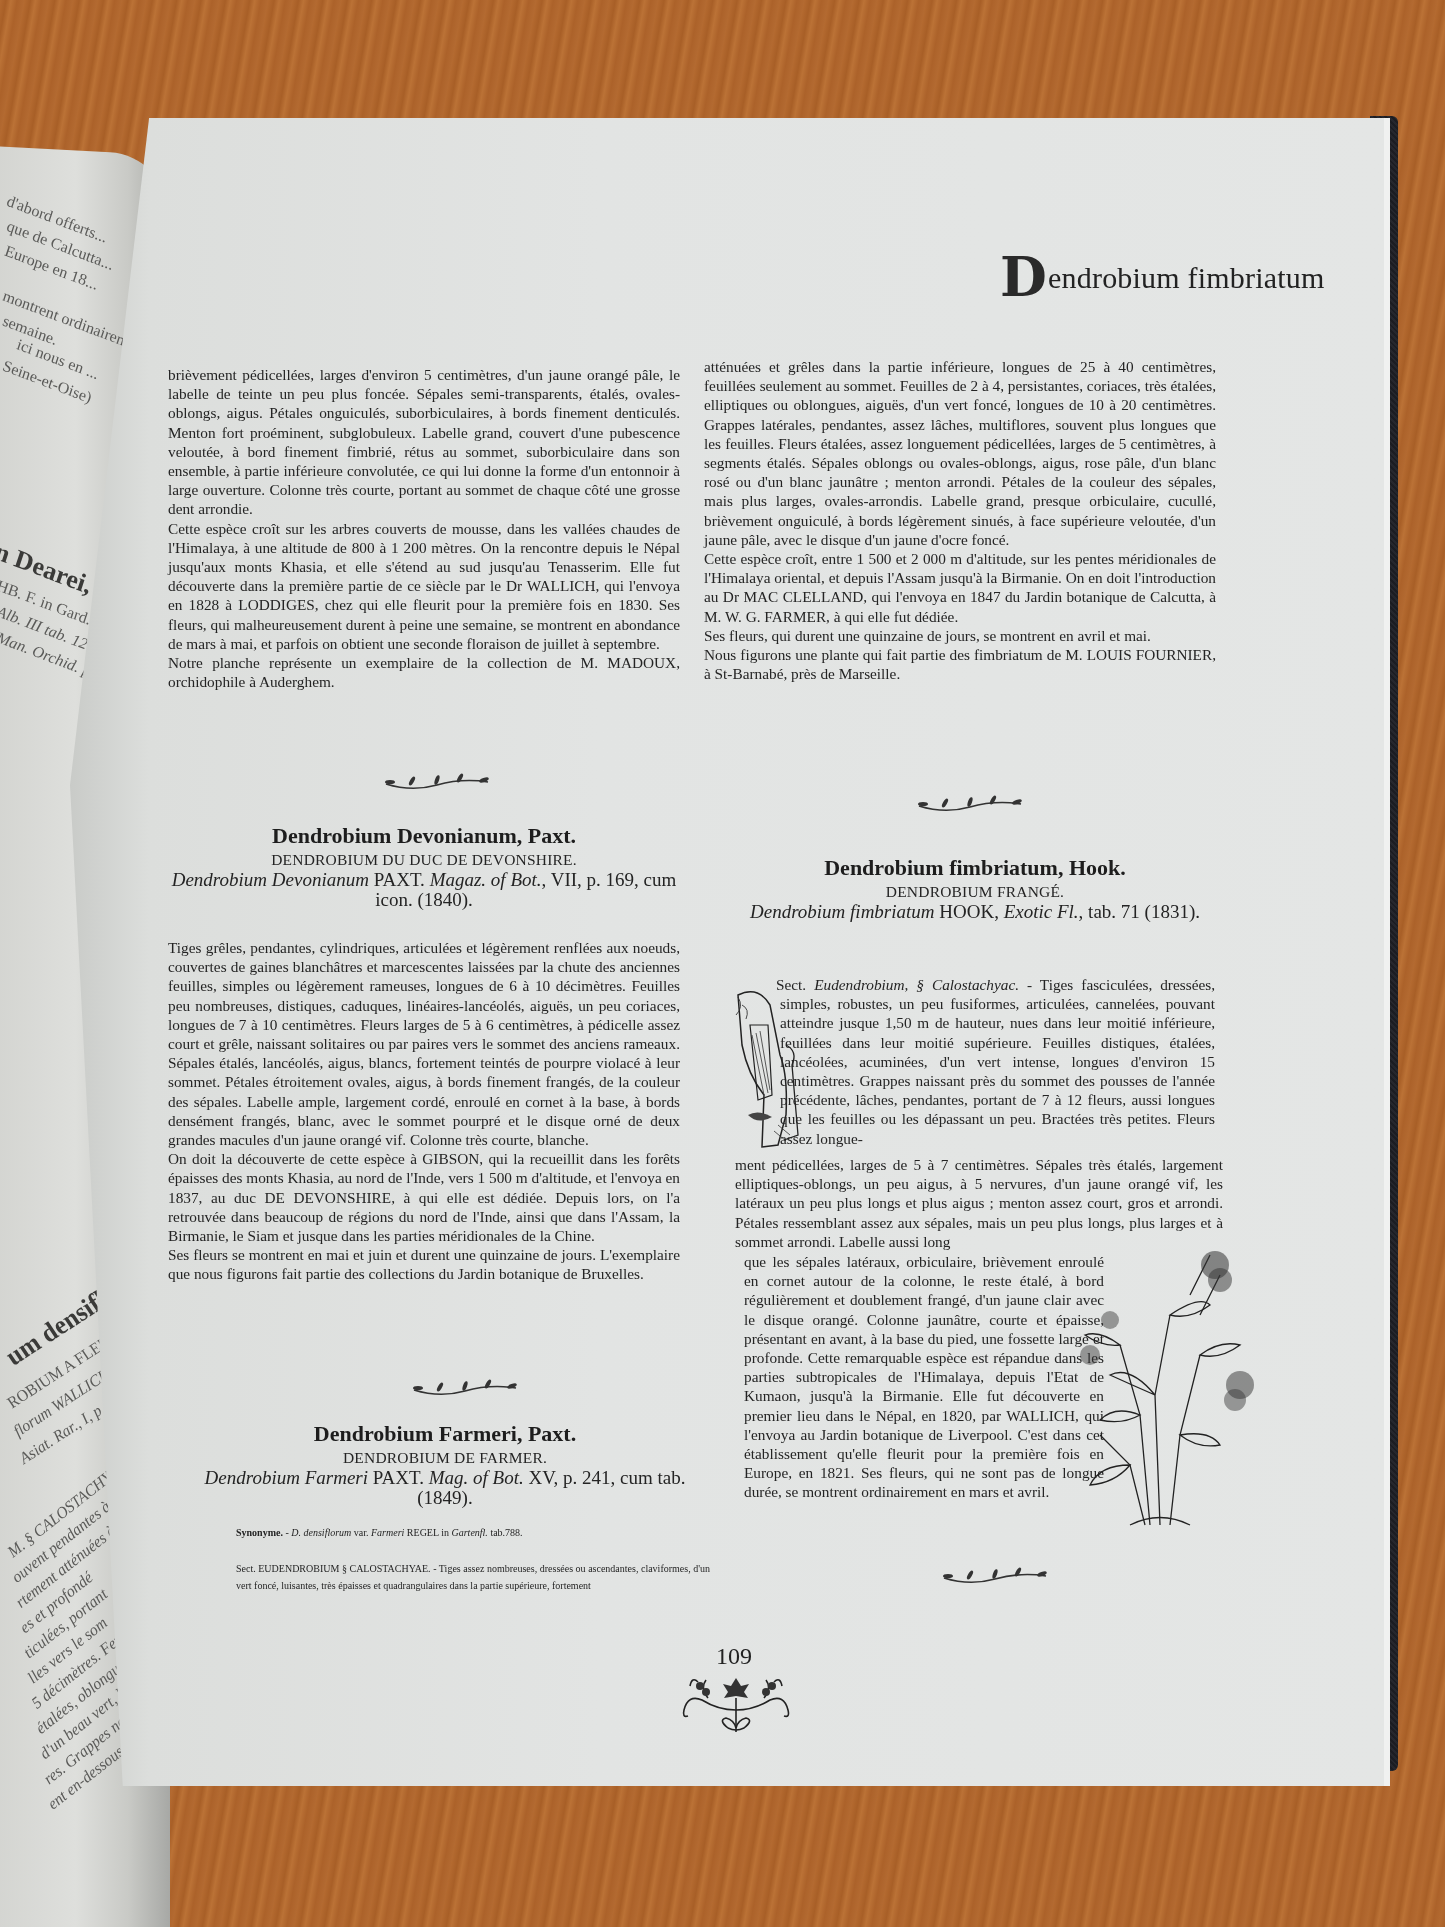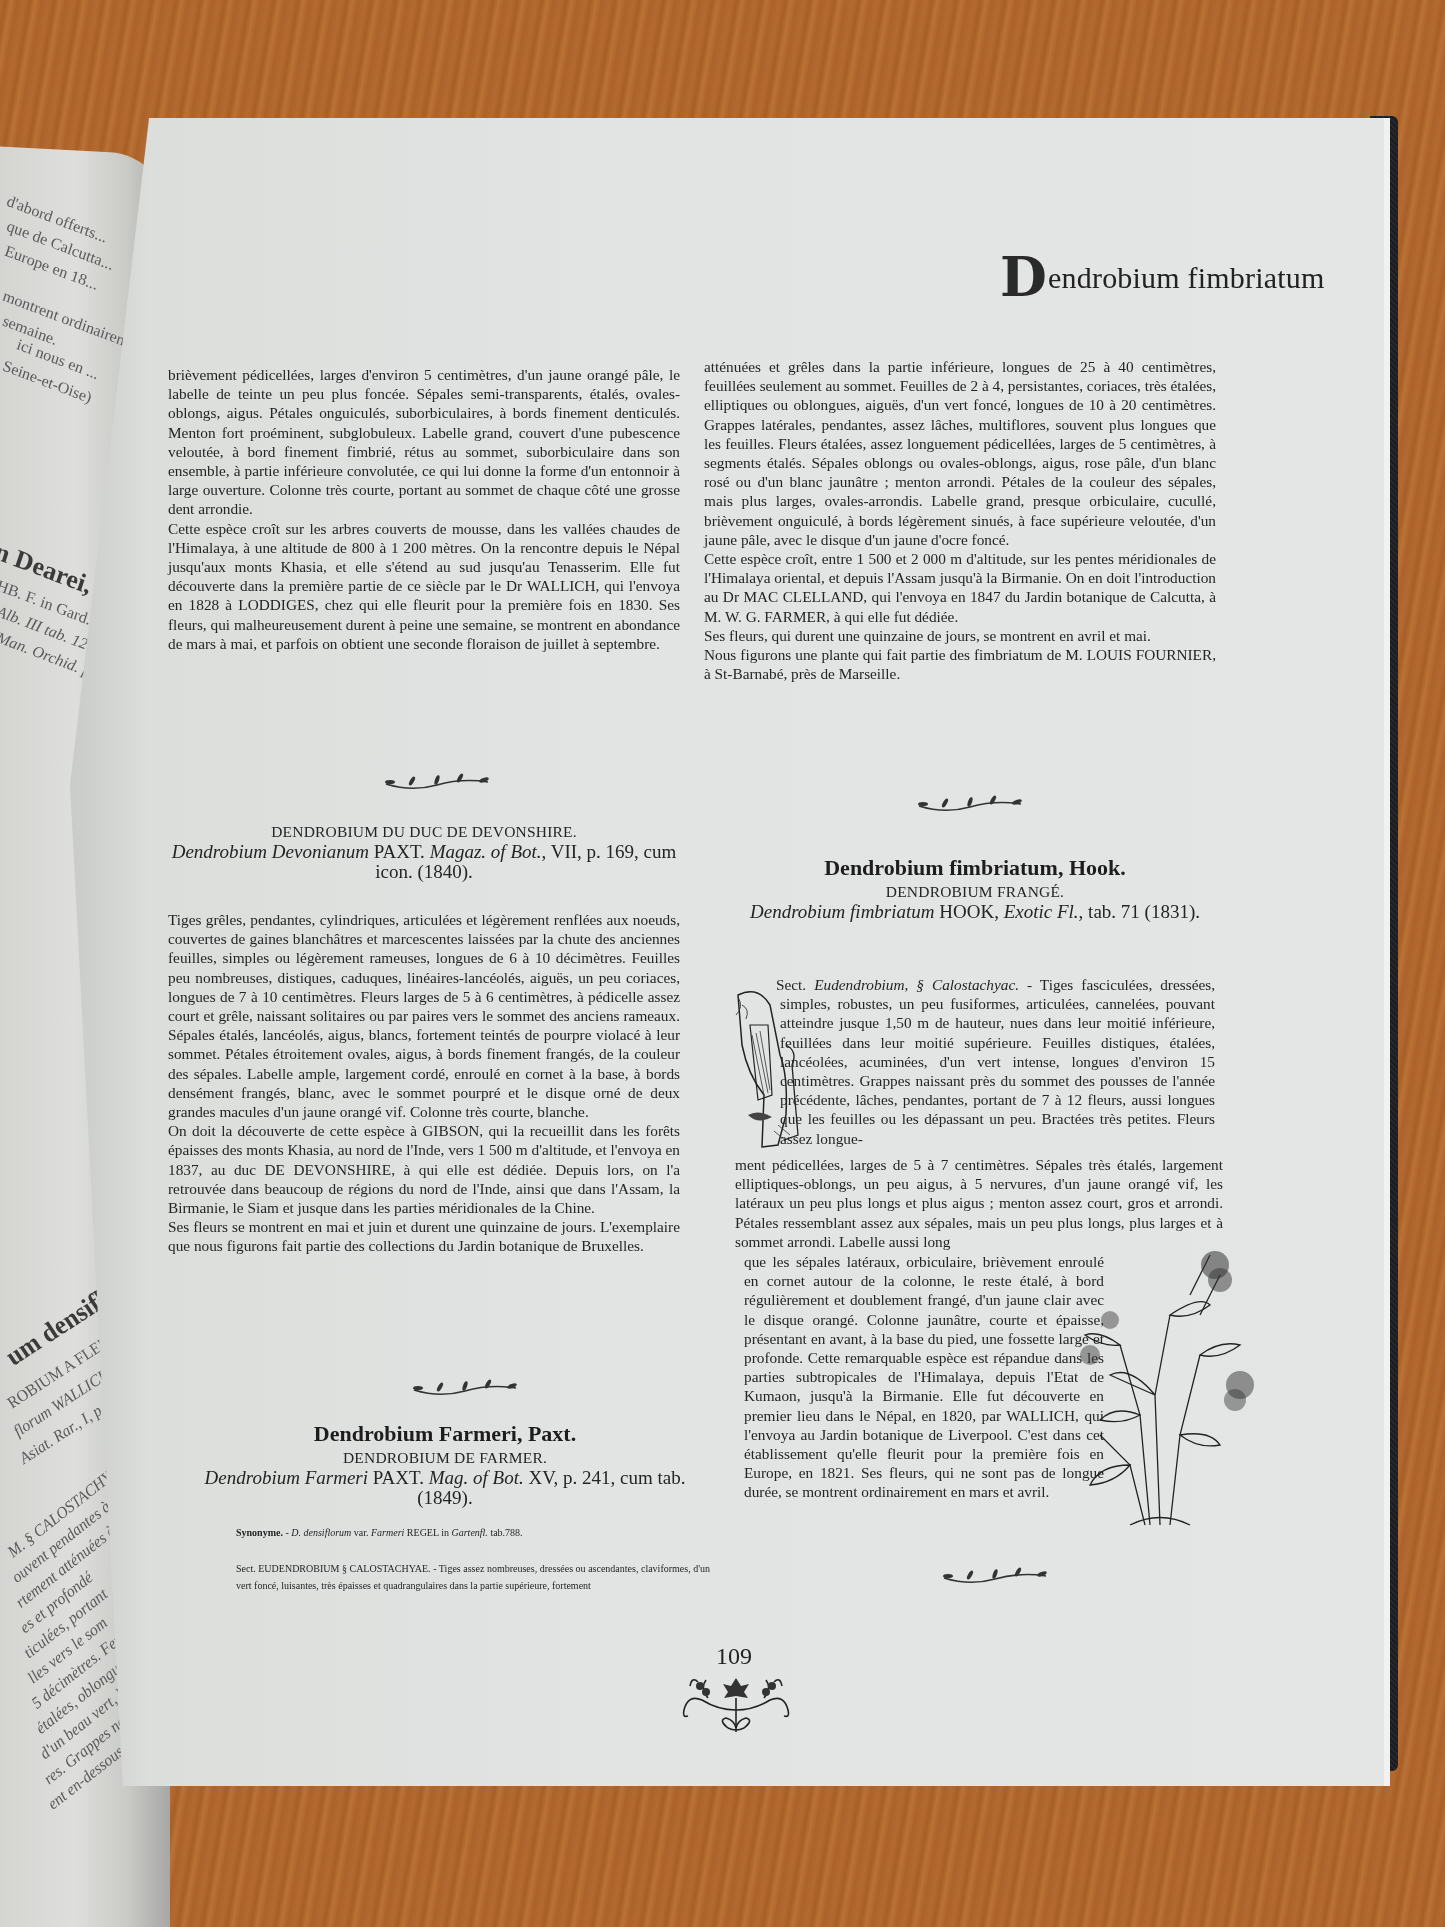--- a/index.html
+++ b/index.html
@@ -98,32 +98,34 @@
 <div class="page"></div>
 <div class="page-edge"></div>
 
 <div class="running-head">
   <span class="dropcap">D</span><span>endrobium fimbriatum</span>
 </div>
 
 <div class="col col-left" style="top:365px">
   <p>brièvement pédicellées, larges d'environ 5 centimètres, d'un jaune orangé pâle, le labelle de teinte un peu plus foncée. Sépales semi-transparents, étalés, ovales-oblongs, aigus. Pétales onguiculés, suborbiculaires, à bords finement denticulés. Menton fort proéminent, subglobuleux. Labelle grand, couvert d'une pubescence veloutée, à bord finement fimbrié, rétus au sommet, suborbiculaire dans son ensemble, à partie inférieure convolutée, ce qui lui donne la forme d'un entonnoir à large ouverture. Colonne très courte, portant au sommet de chaque côté une grosse dent arrondie.</p>
   <p>Cette espèce croît sur les arbres couverts de mousse, dans les vallées chaudes de l'Himalaya, à une altitude de 800 à 1 200 mètres. On la rencontre depuis le Népal jusqu'aux monts Khasia, et elle s'étend au sud jusqu'au Tenasserim. Elle fut découverte dans la première partie de ce siècle par le Dr WALLICH, qui l'envoya en 1828 à LODDIGES, chez qui elle fleurit pour la première fois en 1830. Ses fleurs, qui malheureusement durent à peine une semaine, se montrent en abondance de mars à mai, et parfois on obtient une seconde floraison de juillet à septembre.</p>
+  <p>Notre planche représente un exemplaire de la collection de M. MADOUX, orchidophile à Auderghem.</p>
 </div>
 
 <svg class="ornament" style="left:382px;top:772px" viewBox="0 0 110 22">
   <path d="M4 12 Q30 20 55 13 Q80 6 106 10" stroke="#333" stroke-width="1.6" fill="none"></path>
   <ellipse cx="8" cy="10" rx="5" ry="2" fill="#333"></ellipse>
     <ellipse cx="30" cy="9" rx="2" ry="5" fill="#333" transform="rotate(30 30 9)"></ellipse>
   <ellipse cx="55" cy="8" rx="2" ry="5" fill="#333" transform="rotate(20 55 8)"></ellipse>
     <ellipse cx="78" cy="6" rx="2" ry="5" fill="#333" transform="rotate(30 78 6)"></ellipse>
   <ellipse cx="102" cy="8" rx="5" ry="2" fill="#333" transform="rotate(-20 102 8)"></ellipse>
 </svg>
 
 <div class="col col-left" style="top:822px">
+  <h2 class="entry-title">Dendrobium Devonianum, Paxt.</h2>
   <div class="entry-fr">DENDROBIUM DU DUC DE DEVONSHIRE.</div>
   <div class="entry-ref">
     <i>Dendrobium Devonianum</i><span> PAXT. </span><i>Magaz. of Bot.</i><span>, VII, p. 169, cum icon. (1840).</span>
   </div>
   <div style="height:28px"></div>
   <p>Tiges grêles, pendantes, cylindriques, articulées et légèrement renflées aux noeuds, couvertes de gaines blanchâtres et marcescentes laissées par la chute des anciennes feuilles, simples ou légèrement rameuses, longues de 6 à 10 décimètres. Feuilles peu nombreuses, distiques, caduques, linéaires-lancéolés, aiguës, un peu coriaces, longues de 7 à 10 centimètres. Fleurs larges de 5 à 6 centimètres, à pédicelle assez court et grêle, naissant solitaires ou par paires vers le sommet des anciens rameaux. Sépales étalés, lancéolés, aigus, blancs, fortement teintés de pourpre violacé à leur sommet. Pétales étroitement ovales, aigus, à bords finement frangés, de la couleur des sépales. Labelle ample, largement cordé, enroulé en cornet à la base, à bords densément frangés, blanc, avec le sommet pourpré et le disque orné de deux grandes macules d'un jaune orangé vif. Colonne très courte, blanche.</p>
   <p>On doit la découverte de cette espèce à GIBSON, qui la recueillit dans les forêts épaisses des monts Khasia, au nord de l'Inde, vers 1 500 m d'altitude, et l'envoya en 1837, au duc DE DEVONSHIRE, à qui elle est dédiée. Depuis lors, on l'a retrouvée dans beaucoup de régions du nord de l'Inde, ainsi que dans l'Assam, la Birmanie, le Siam et jusque dans les parties méridionales de la Chine.</p>
   <p>Ses fleurs se montrent en mai et juin et durent une quinzaine de jours. L'exemplaire que nous figurons fait partie des collections du Jardin botanique de Bruxelles.</p>
 </div>
 

